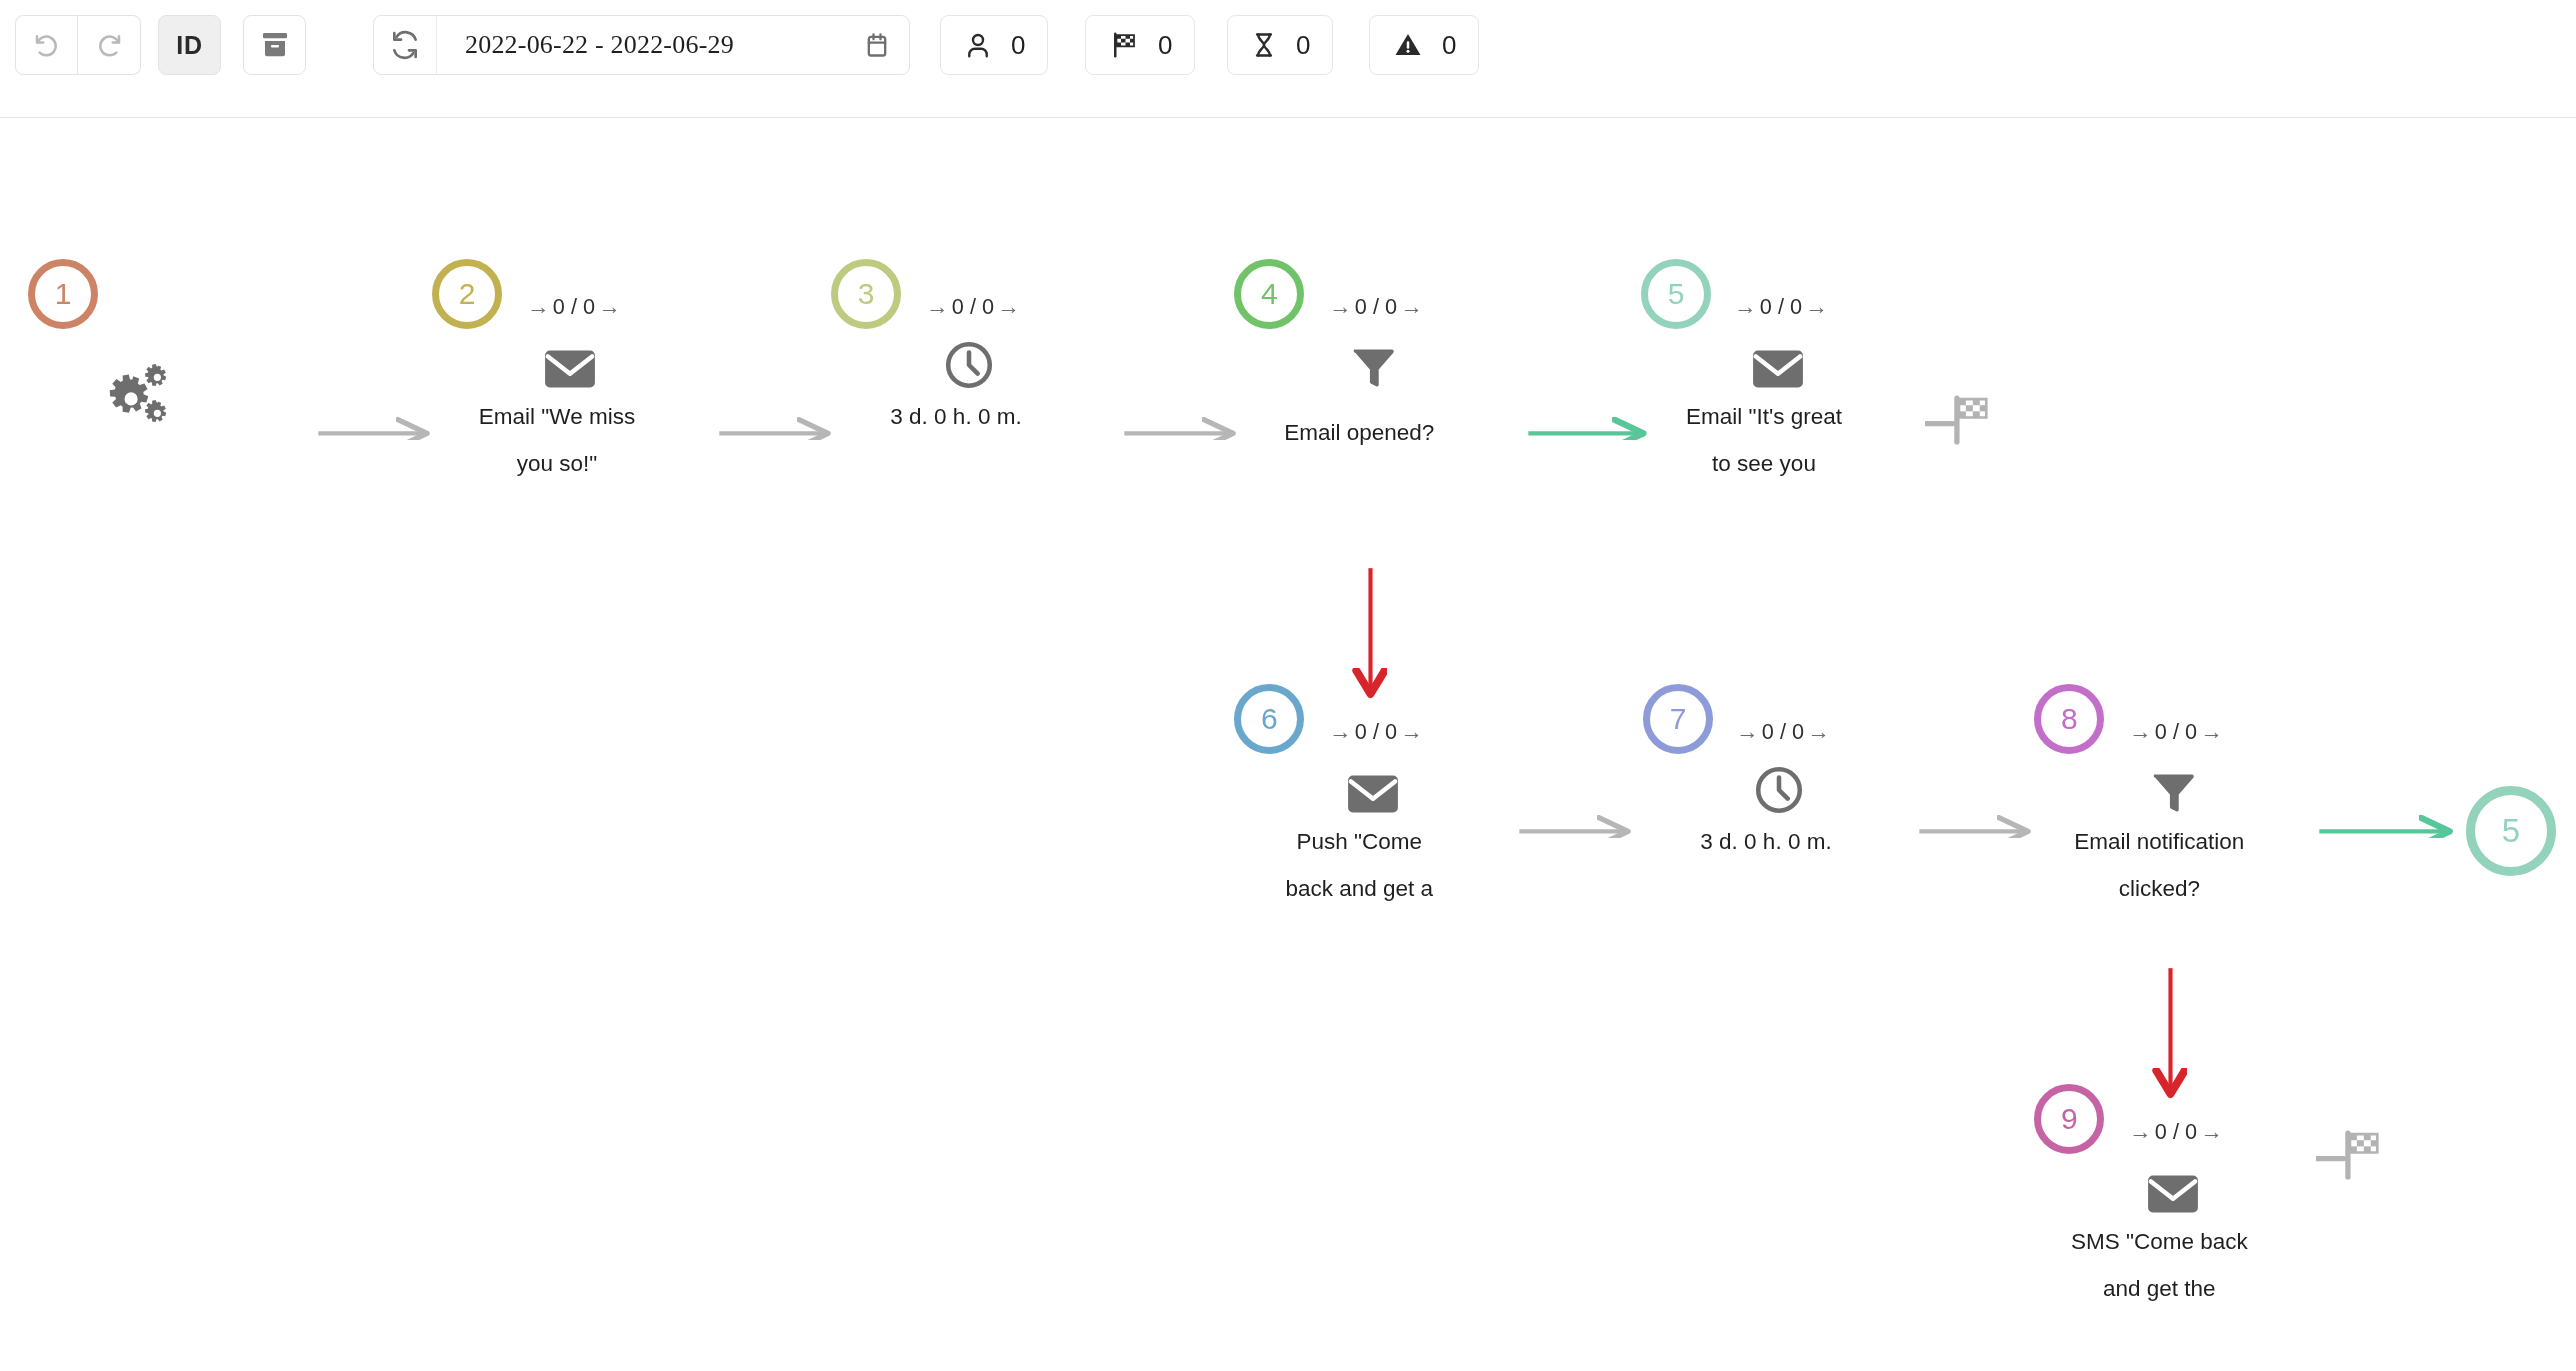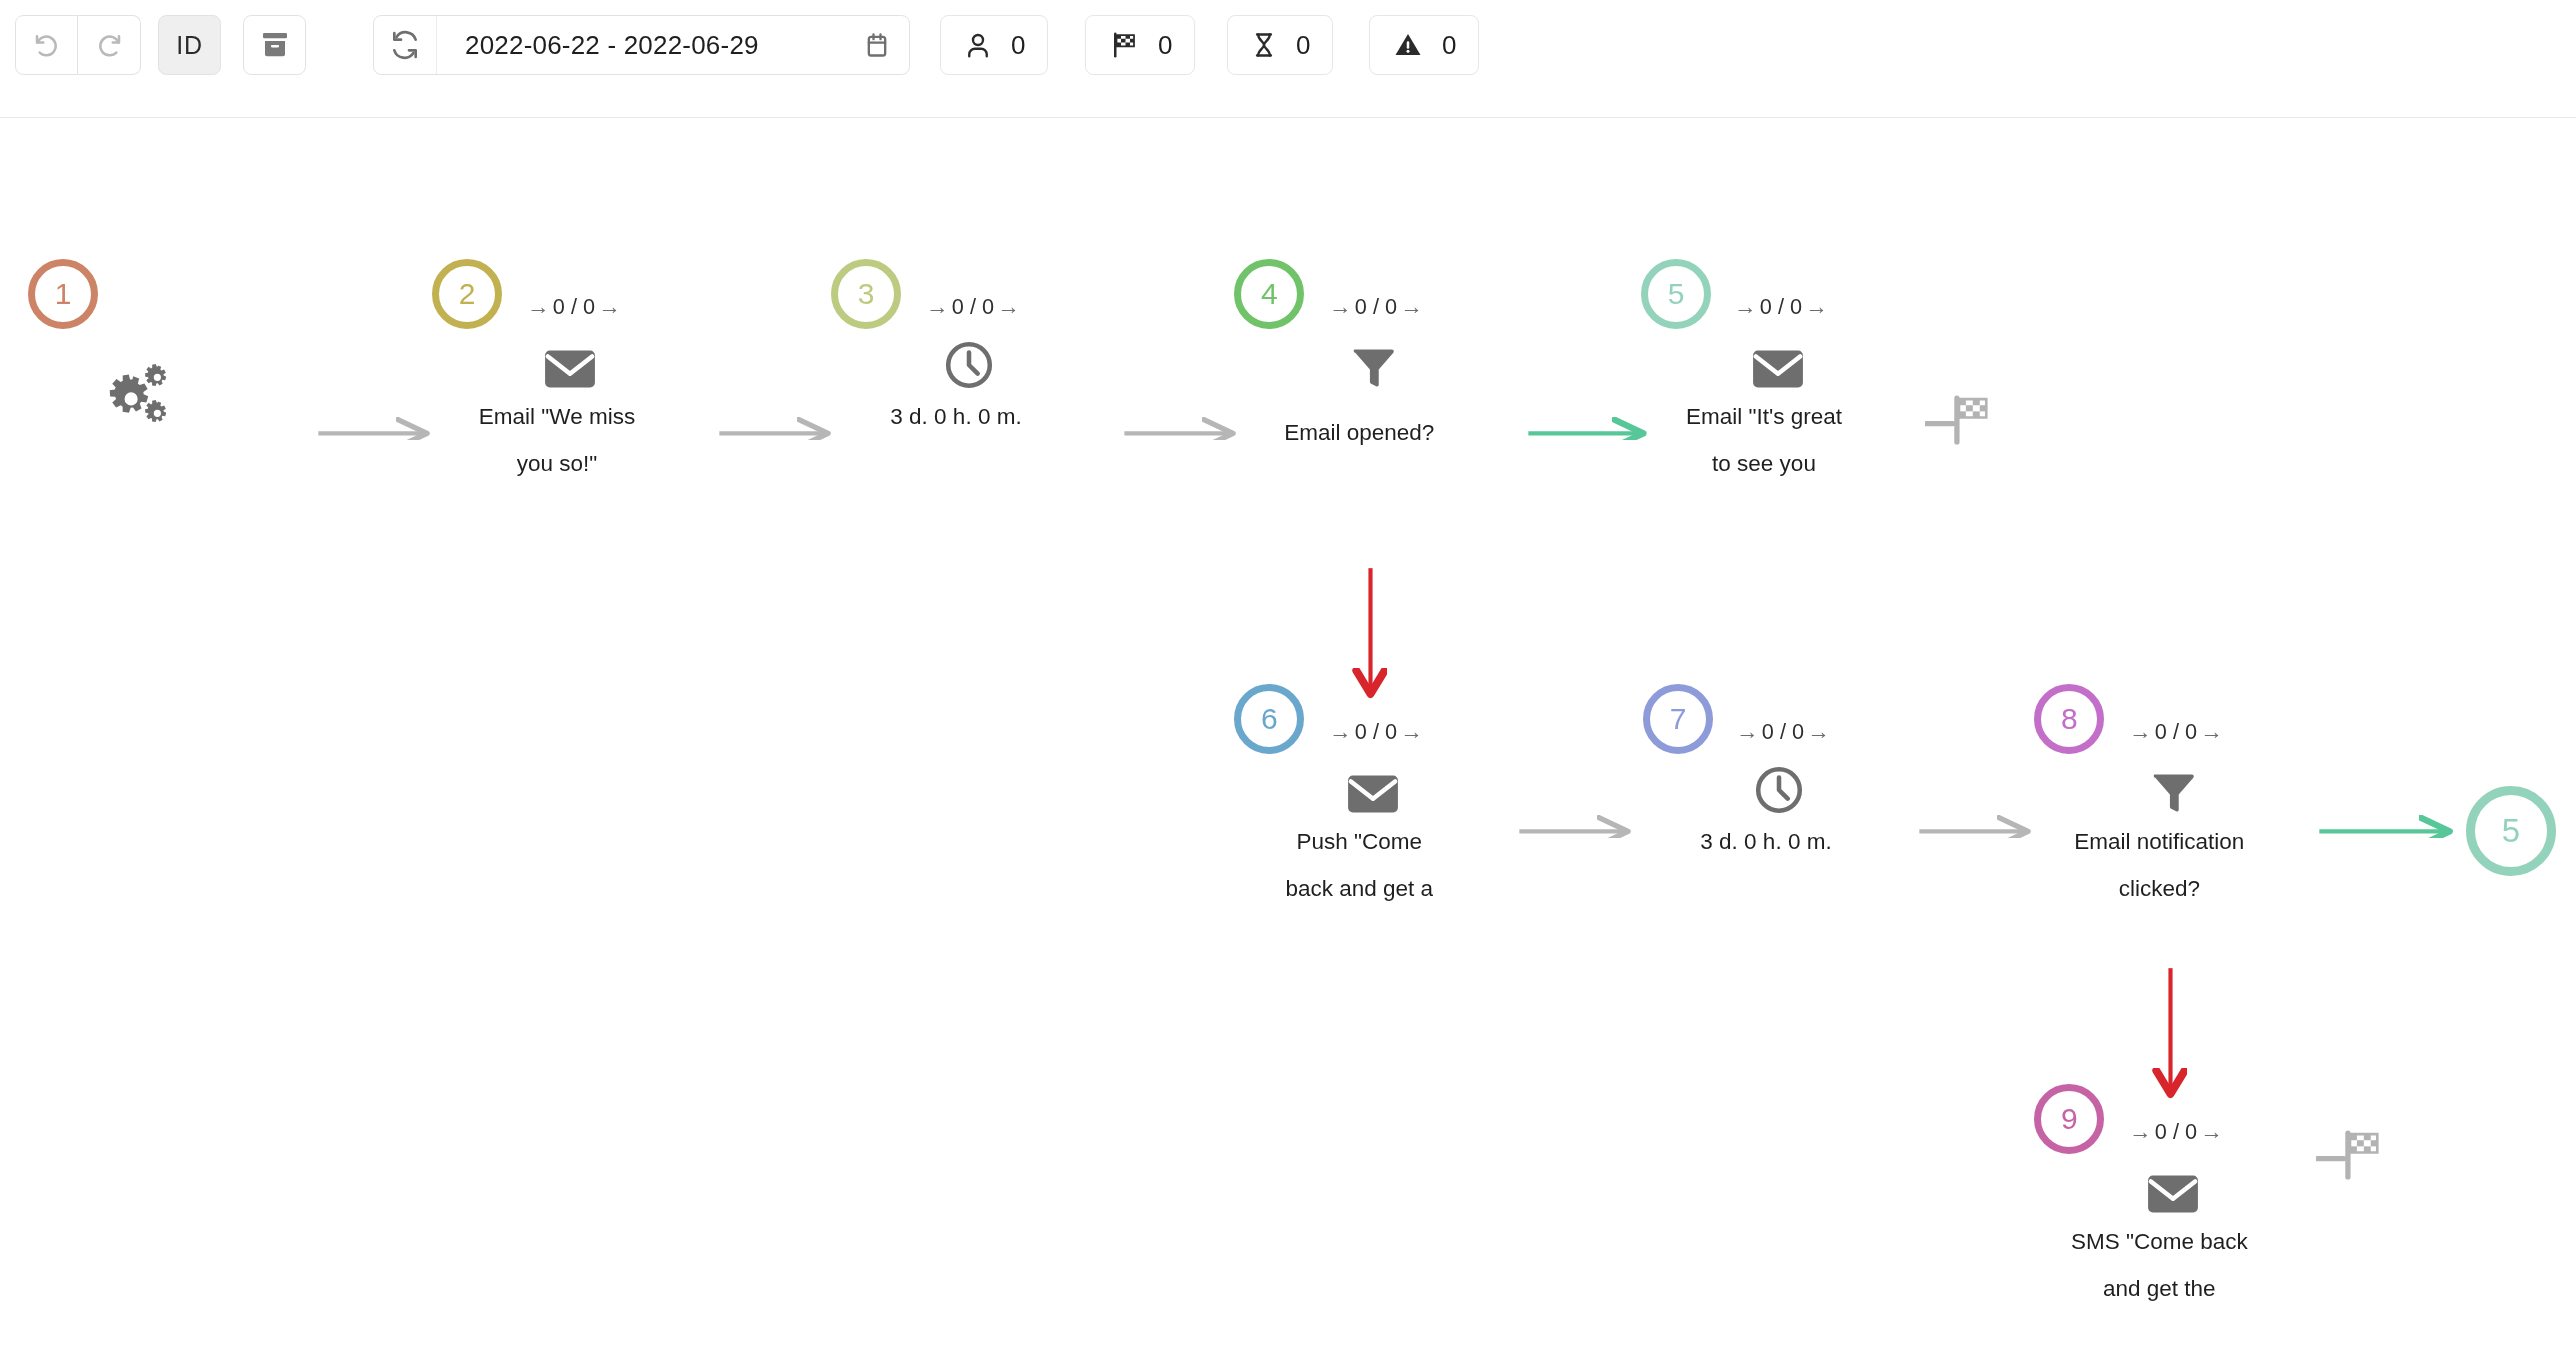--- a/index.html
+++ b/index.html
@@ -33,20 +33,21 @@
   }
   .tb-btn {
     box-sizing: border-box;
     border: 1.7px solid #e2e2e2;
     background: #ffffff;
     display: flex;
     align-items: center;
     justify-content: center;
     cursor: pointer;
     color: #9b9b9b;
+    font-weight: bold;
   }
   .tb-btn.square { width: 63px; height: 60px; }
   .tb-btn.rounded-l { border-radius: 8.3px 0 0 8.3px; }
   .tb-btn.rounded-r { border-radius: 0 8.3px 8.3px 0; border-left: none; }
   .tb-btn.rounded-all { border-radius: 8.3px; }
   .tb-btn.active {
     background: #efefef;
     color: #2b2b2b;
   }
   .tb-btn.id-btn {
@@ -73,20 +74,21 @@
     border-right: 1.7px solid #ececec;
     cursor: pointer;
   }
   #date-value {
     flex: 1;
     padding-left: 28px;
     font-size: 26px;
     color: #1f1f1f;
     letter-spacing: 0.2px;
     white-space: nowrap;
+    font-family: Liberation Serif, serif;
   }
   #calendar-cell {
     width: 65px; height: 100%;
     display: flex; align-items: center; justify-content: center;
     cursor: pointer;
   }
 
   .counter-chip {
     position: absolute;
     top: 15px;

